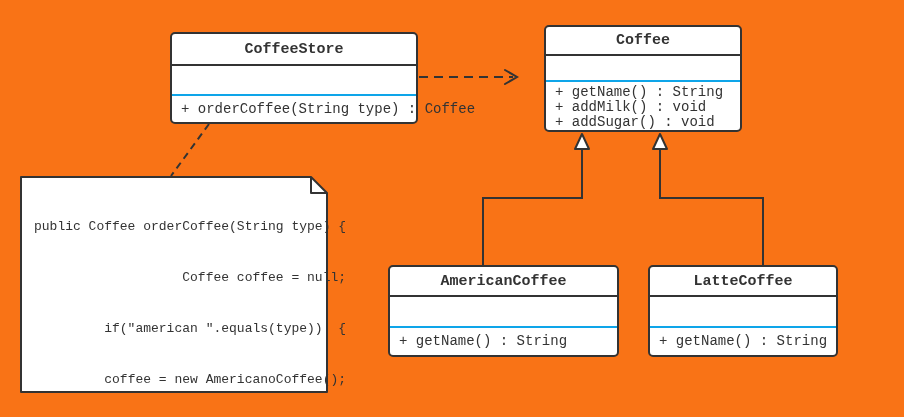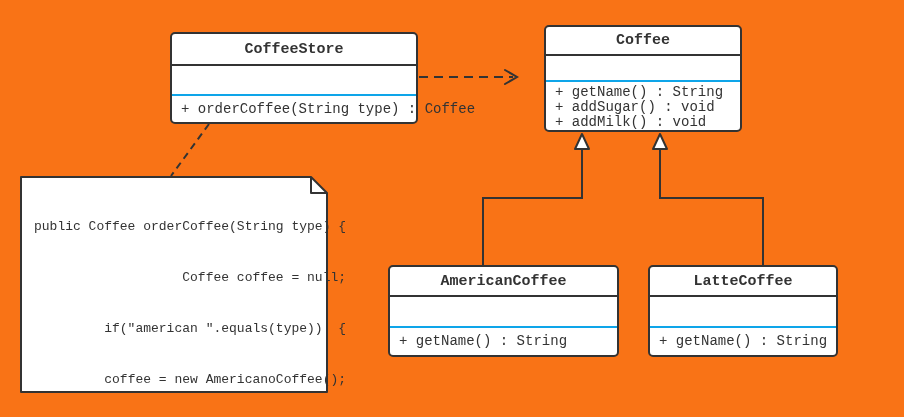--- a/index.html
+++ b/index.html
@@ -115,22 +115,22 @@
     <div class="uml-methods">
       <span class="m">+ orderCoffee(String type) : Coffee</span>
     </div>
   </div>
 
   <div class="uml-class" id="box-coffee">
     <div class="uml-title">Coffee</div>
     <div class="uml-attrs"></div>
     <div class="uml-methods">
       <span class="m">+ getName() : String</span>
+      <span class="m">+ addMilk() : void</span>
       <span class="m">+ addSugar() : void</span>
-      <span class="m">+ addMilk() : void</span>
     </div>
   </div>
 
   <div class="uml-class" id="box-american">
     <div class="uml-title">AmericanCoffee</div>
     <div class="uml-attrs"></div>
     <div class="uml-methods">
       <span class="m">+ getName() : String</span>
     </div>
   </div>

